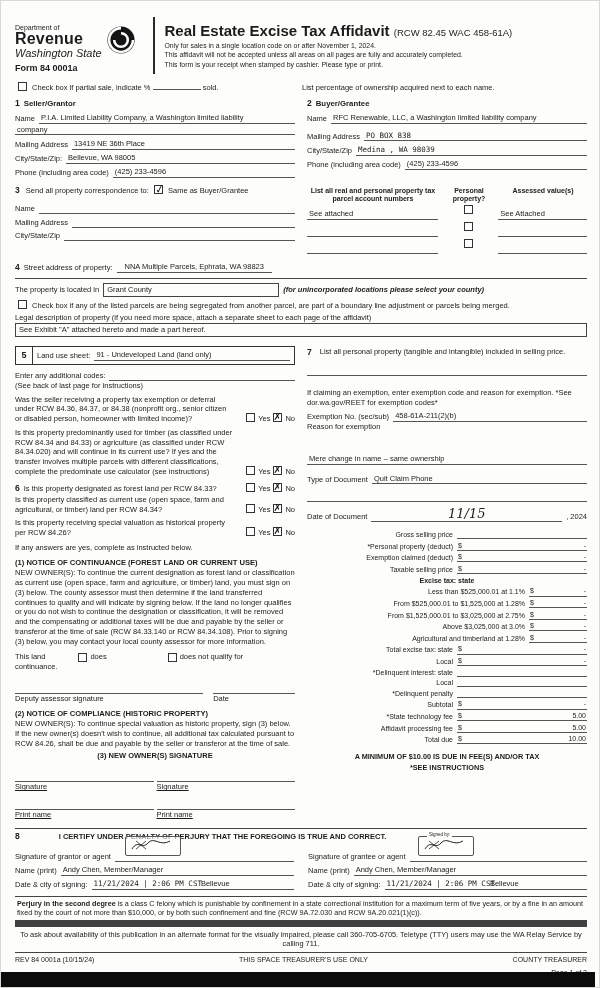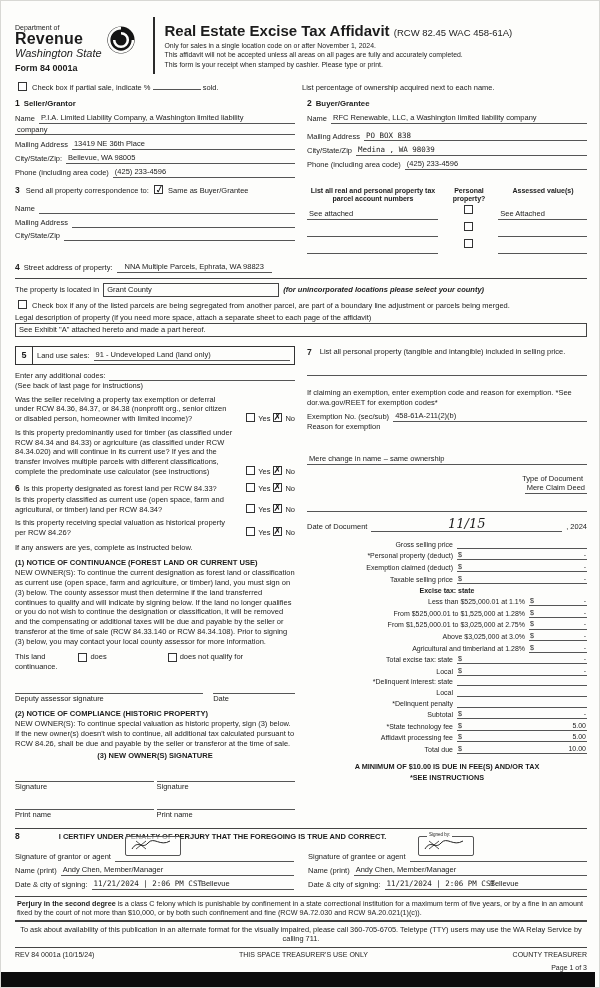--- a/index.html
+++ b/index.html
@@ -47,35 +47,35 @@
   .hr{border-top:1px solid #444;margin-top:5px;}
   .county-row{display:flex;align-items:center;margin-top:4px;}
   .county-box{border:1px solid #444;width:168px;padding:1px 3px;margin:0 4px;}
   .it-bold{font-weight:bold;font-style:italic;}
   .legal-box{border:1px solid #444;padding:1px 3px;margin-top:1px;}
   .luc-box{border:1.5px solid #333;display:flex;align-items:stretch;margin-top:5px;}
   .luc-num{width:16px;border-right:1.5px solid #333;display:flex;align-items:center;justify-content:center;font-weight:bold;font-size:9px;flex:none;}
   .luc-body{padding:3px 4px;flex:1;display:flex;align-items:flex-end;}
   .notice-t{font-weight:bold;font-size:7.6px;margin-top:5px;}
   .body-p{margin-top:1px;text-align:left;}
-  .sig2{display:flex;gap:3px;margin-top:12px;}
+  .sig2{display:flex;gap:3px;margin-top:12px;text-decoration:underline;}
   .sig2 .s{flex:1;}
   .sigline{border-bottom:1px solid #555;height:9px;}
   .fee-row{display:flex;align-items:flex-end;margin-top:1.5px;}
   .fee-label{flex:1;text-align:right;padding-right:4px;white-space:nowrap;font-size:7px;}
   .fee-amt{display:flex;justify-content:space-between;border-bottom:1px solid #555;font-size:7px;padding:0 1px;flex:none;}
   .w-lg{width:128px;} .w-sm{width:56px;}
   .fee-hdr{text-align:center;font-weight:bold;font-size:7px;margin-top:2px;width:100%;}
   .min-note{text-align:center;font-weight:bold;font-size:7.3px;margin-top:8px;}
   .sec8{border-top:1px solid #444;margin-top:8px;padding-top:2px;}
   .sec8-cols{display:flex;gap:14px;}
   .sec8-cols .s{flex:1;position:relative;}
   .stamp{position:absolute;left:110px;top:-12px;width:54px;height:18px;border:1px solid #555;border-radius:2px;background:rgba(255,255,255,.6);}
   .stamp-flag{position:absolute;top:-5px;left:8px;font-size:4.5px;background:#fdfdfb;padding:0 2px;white-space:nowrap;}
-  .perjury{border-top:1px solid #444;border-bottom:2px solid #404040;margin-top:6px;padding:2px 2px;font-size:7.2px;}
+  .perjury{border-top:1px solid #444;border-bottom:7px solid #404040;margin-top:6px;padding:2px 2px;font-size:7.2px;}
   .access{text-align:center;margin-top:3px;font-size:7.4px;}
   .footer-row{display:flex;justify-content:space-between;border-top:1px solid #444;margin-top:3px;padding-top:2px;font-size:7px;}
   .page-no{text-align:right;font-size:7px;margin-top:4px;}
   .tstamp{margin-left:150px;margin-top:6px;color:#3c3c3c;font-size:11px;line-height:1.25;}
   .blackbar{position:absolute;left:0;bottom:0;width:594px;height:15px;background:#0c0c0c;}
 </style>
 </head>
 <body>
 
 <div class="page">
@@ -227,21 +227,21 @@
   </div>
   <div style="margin-top:2px;">Legal description of property (if you need more space, attach a separate sheet to each page of the affidavit)</div>
   <div class="legal-box">See Exhibit "A" attached hereto and made a part hereof.</div>
 
   <div class="cols" style="margin-top:4px;">
 
     <div class="col">
       <div class="luc-box">
         <div class="luc-num">5</div>
         <div class="luc-body">
-          <span class="lbl">Land use sales:</span>
+          <span class="lbl">Land use sheet:</span>
           <span class="fill"><span class="val">91 - Undeveloped Land (land only)</span></span>
         </div>
       </div>
       <div class="field" style="margin-top:6px;">
           <span class="lbl">Enter any additional codes:</span>
           <span class="fill"></span>
         </div>
       <div>(See back of last page for instructions)</div>
 
       <div class="qrow">
@@ -330,23 +330,23 @@
       <div class="field">
           <span class="lbl">Exemption No. (sec/sub)</span>
           <span class="fill"><span class="val">458-61A-211(2)(b)</span></span>
         </div>
       <div>Reason for exemption</div>
 
       <div class="field" style="margin-top:22px;">
           <span class="fill"><span class="val">Mere change in name – same ownership</span></span>
         </div>
 
-      <div class="field" style="margin-top:9px;flex-direction:column;">
+      <div class="field" style="margin-top:9px;">
           <span class="lbl">Type of Document</span>
-          <span class="fill"><span class="val u" style="border:none;">Mere Claim Deed</span></span>
+          <span class="fill"><span class="val u" style="border:none;">Quit Claim Phone</span></span>
         </div>
       <div class="sigline" style="margin-top:8px;"></div>
       <div class="field" style="margin-top:7px;">
         <span class="lbl">Date of Document</span>
         <span class="fill" style="text-align:center;"><span class="hand">11/15</span></span>
         <span style="padding-left:4px;">, 2024</span>
       </div>
 
       <div style="margin-top:8px;">
         <div class="fee-row">

